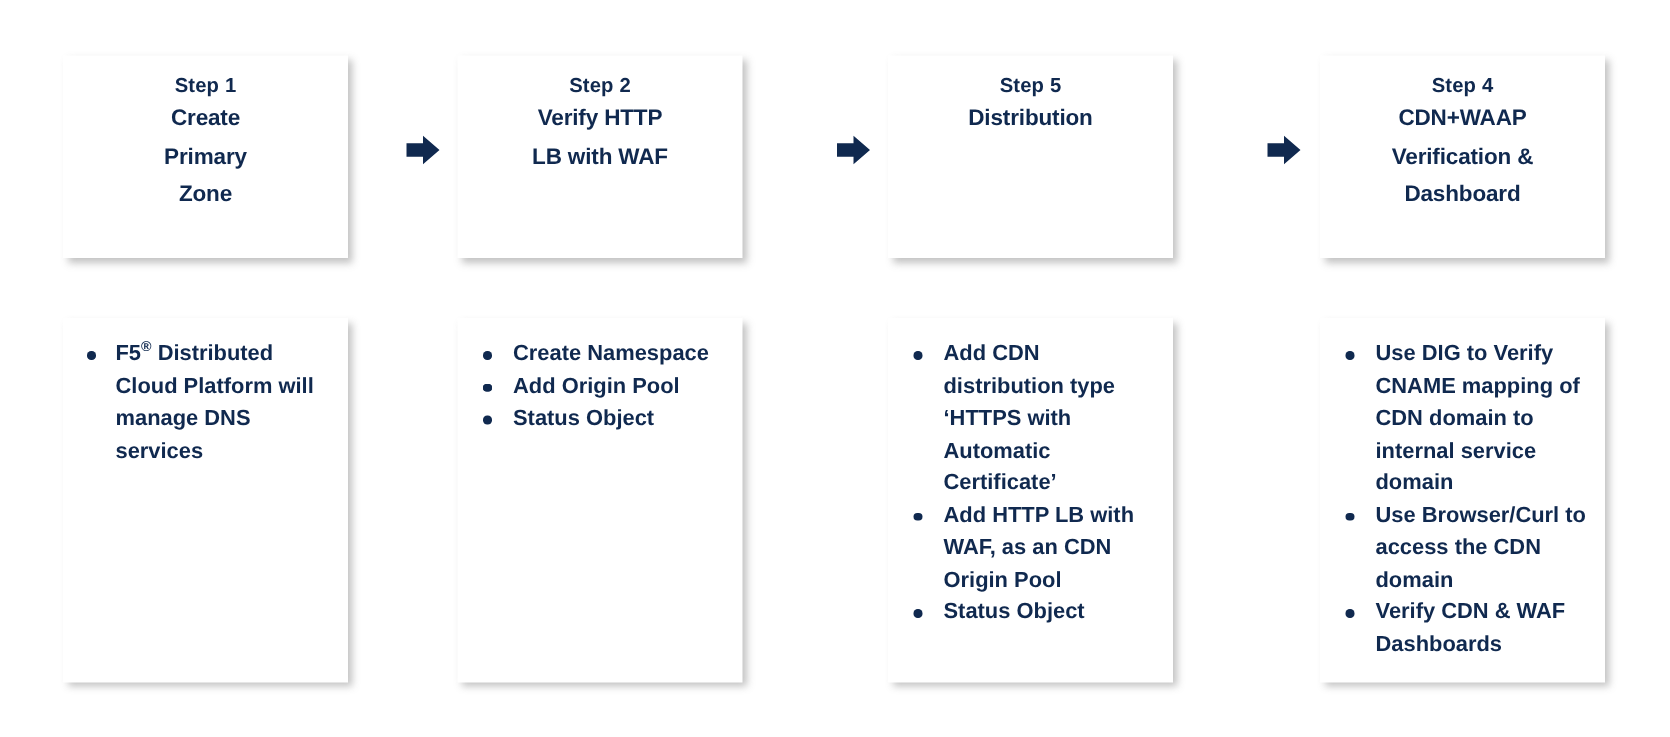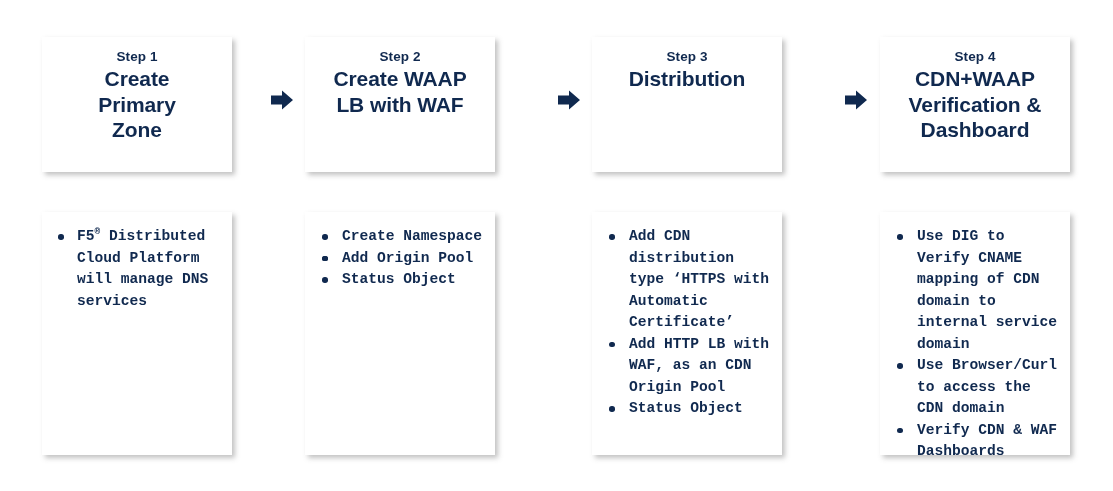--- a/index.html
+++ b/index.html
@@ -59,42 +59,41 @@
 
   
   .step-label {
     font-size: 13.5px;
     font-weight: bold;
     letter-spacing: 0.1px;
     line-height: 16px;
     margin: 0 0 1px 0;
   }
   .step-title {
-    font-size: 21px;
+    font-size: 15px;
     font-weight: bold;
     line-height: 25.5px;
     margin: 0;
     letter-spacing: -0.1px;
   }
   .step-title .tl { display: block; }
 
   
   ul.bullets {
     list-style: none;
     margin: 0;
     padding: 0;
   }
   ul.bullets li {
     position: relative;
     padding-left: 31px;
     font-size: 14.6px;
     line-height: 21.5px;
     font-weight: 600;
     margin-bottom: 0px;
-    font-family: Liberation Mono, monospace;
   }
   ul.bullets li .dot {
     position: absolute;
     left: 11px;
     top: 8px;
     width: 5.5px;
     height: 5.5px;
     border-radius: 50%;
     background: #10294f;
   }
@@ -146,21 +145,21 @@
   <div class="arrow arrow-1">
     <svg width="26" height="26" viewBox="0 0 26 26" aria-hidden="true">
       <path d="M2 8.5 H13 V3.5 L24 13 L13 22.5 V17.5 H2 Z" fill="#10294f"></path>
     </svg>
   </div>
 
   <div class="column col-2">
     <div class="card head-card">
       <div class="step-label">Step 2</div>
       <div class="step-title">
-        <span class="tl">Create WAAP</span>
+        <span class="tl">Verify HTTP</span>
         <span class="tl">LB with WAF</span>
       </div>
     </div>
     <div class="card body-card">
       <ul class="bullets">
         <li>
           <span class="dot"></span>
           <span>Create Namespace</span>
         </li>
         <li>
@@ -179,21 +178,21 @@
   </div>
 
   <div class="arrow arrow-2">
     <svg width="26" height="26" viewBox="0 0 26 26" aria-hidden="true">
       <path d="M2 8.5 H13 V3.5 L24 13 L13 22.5 V17.5 H2 Z" fill="#10294f"></path>
     </svg>
   </div>
 
   <div class="column col-3">
     <div class="card head-card">
-      <div class="step-label">Step 3</div>
+      <div class="step-label">Step 5</div>
       <div class="step-title">
         <span class="tl">Distribution</span>
       </div>
     </div>
     <div class="card body-card">
       <ul class="bullets">
         <li>
           <span class="dot"></span>
           <span>Add CDN distribution type ‘HTTPS with Automatic Certificate’</span>
         </li>

